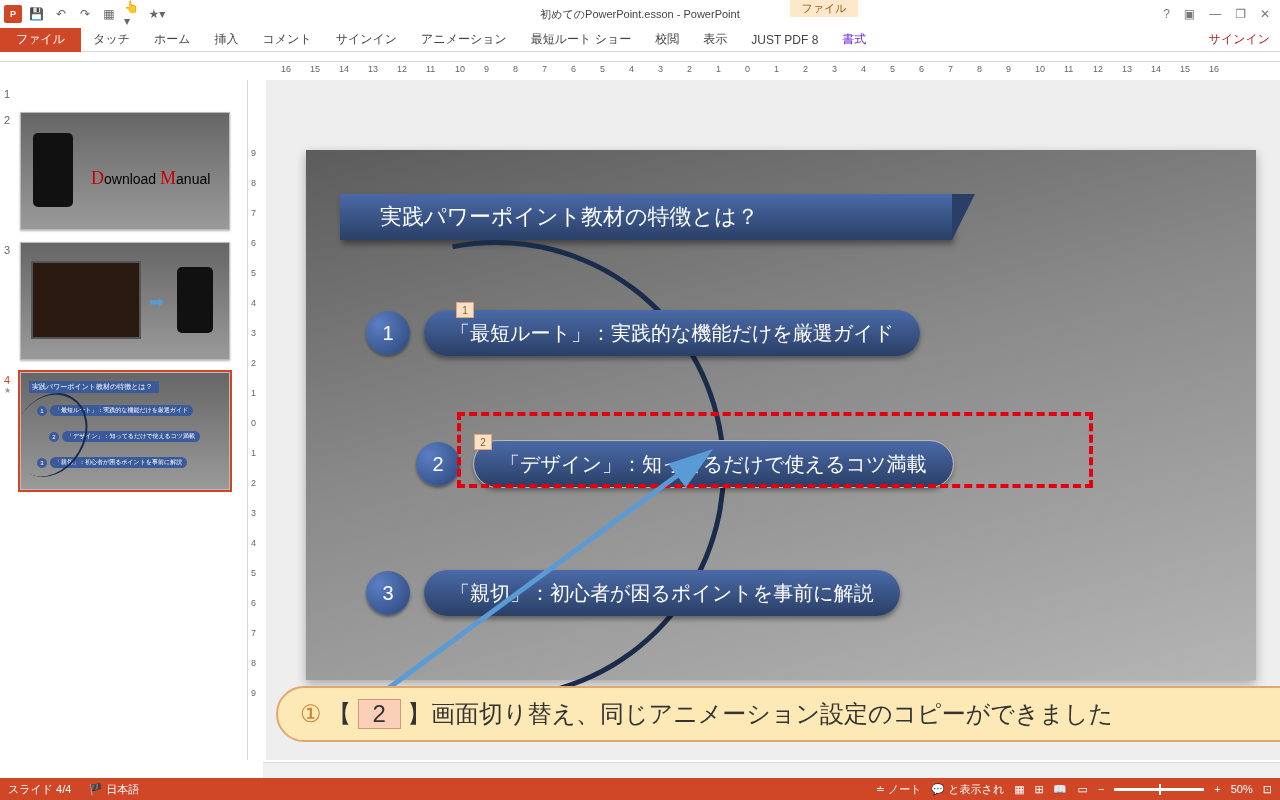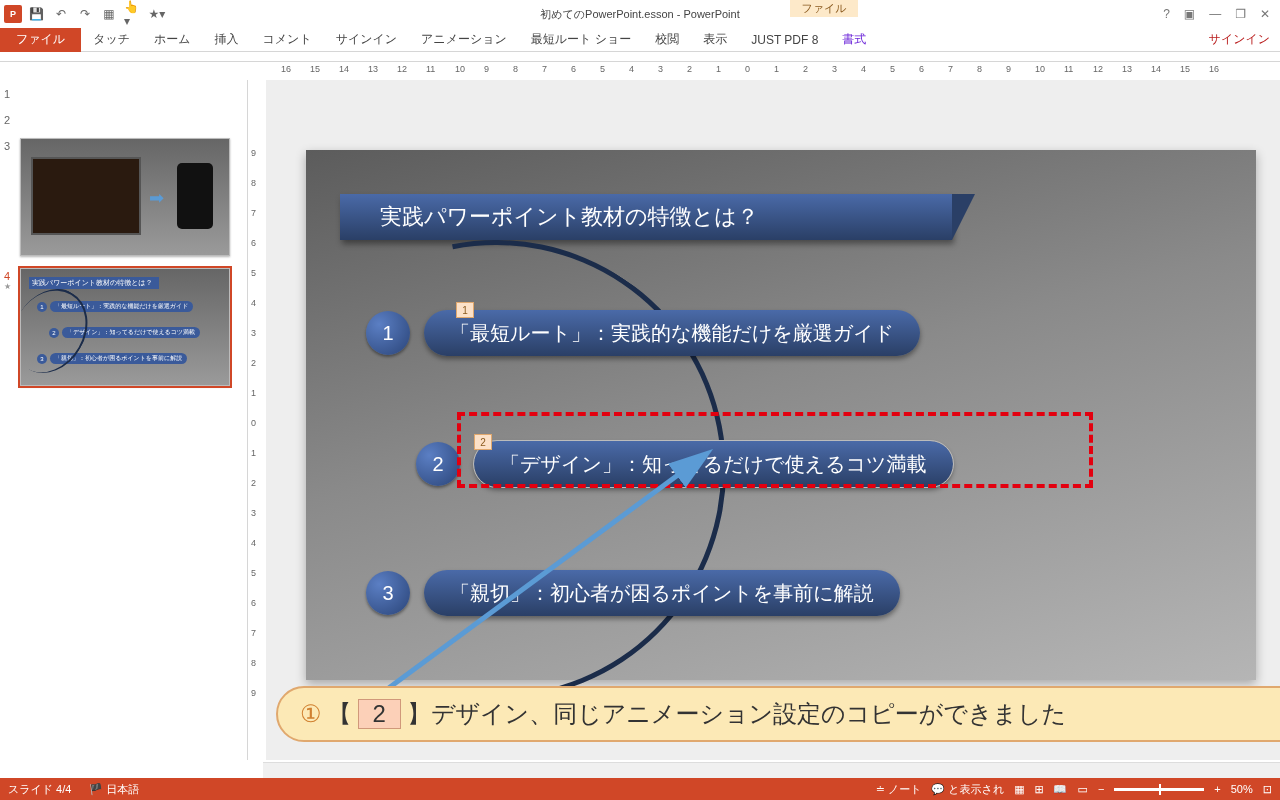--- a/index.html
+++ b/index.html
@@ -132,20 +132,24 @@
   </div>
 
 <div class="workspace">
 
   <div class="thumbs">
     <div class="thumb-row">
       <div class="thumb-num">1</div>
     </div>
     <div class="thumb-row">
       <div class="thumb-num">2</div>
+      <div class="thumb">
+        <div style="position:absolute;left:12px;top:20px;width:40px;height:74px;background:#111;border-radius:5px;"></div>
+        <div style="position:absolute;left:70px;top:55px;font-size:14px;"><span style="color:#c00;font-family:serif;font-size:18px;">D</span>ownload <span style="color:#c00;font-family:serif;font-size:18px;">M</span>anual</div>
+      </div>
     </div>
     <div class="thumb-row">
       <div class="thumb-num">3</div>
       <div class="thumb">
         <div style="position:absolute;left:10px;top:18px;width:110px;height:78px;background:#2a1a0f;border:2px solid #555;"></div>
         <div style="position:absolute;left:156px;top:24px;width:36px;height:66px;background:#111;border-radius:5px;"></div>
         <div style="position:absolute;left:128px;top:48px;color:#5b9bd5;font-size:18px;">➡</div>
       </div>
     </div>
     <div class="thumb-row">
@@ -222,21 +226,21 @@
           </marker>
         </defs>
       <line x1="120" y1="610" x2="435" y2="378" stroke="#5b9bd5" stroke-width="5" marker-end="url(#ah)"></line>
     </svg>
 
     <div class="callout">
       <span class="cnum">①</span>
       <span>【</span>
       <span class="badge">2</span>
       <span>】</span>
-      <span>デザイン、同じアニメーション設定のコピーができました</span>
+      <span>画面切り替え、同じアニメーション設定のコピーができました</span>
     </div>
   </div>
 </div>
 
 <div class="hscroll"></div>
 
 <div class="statusbar">
   <span class="sp">スライド 4/4</span>
   <span class="sp">🏴 <span>日本語</span></span>
   <div class="right">

